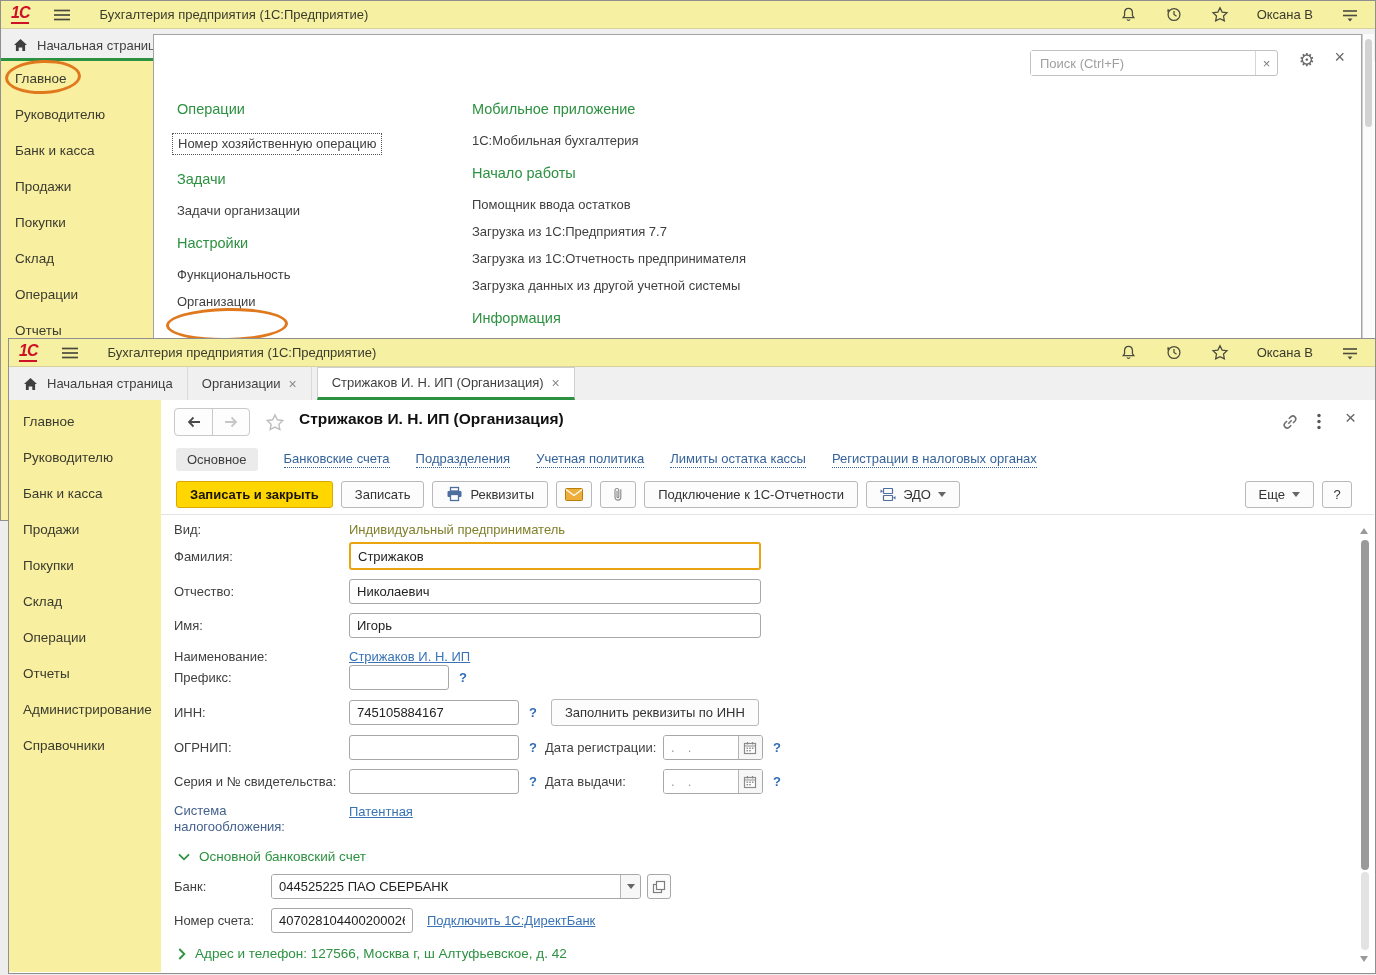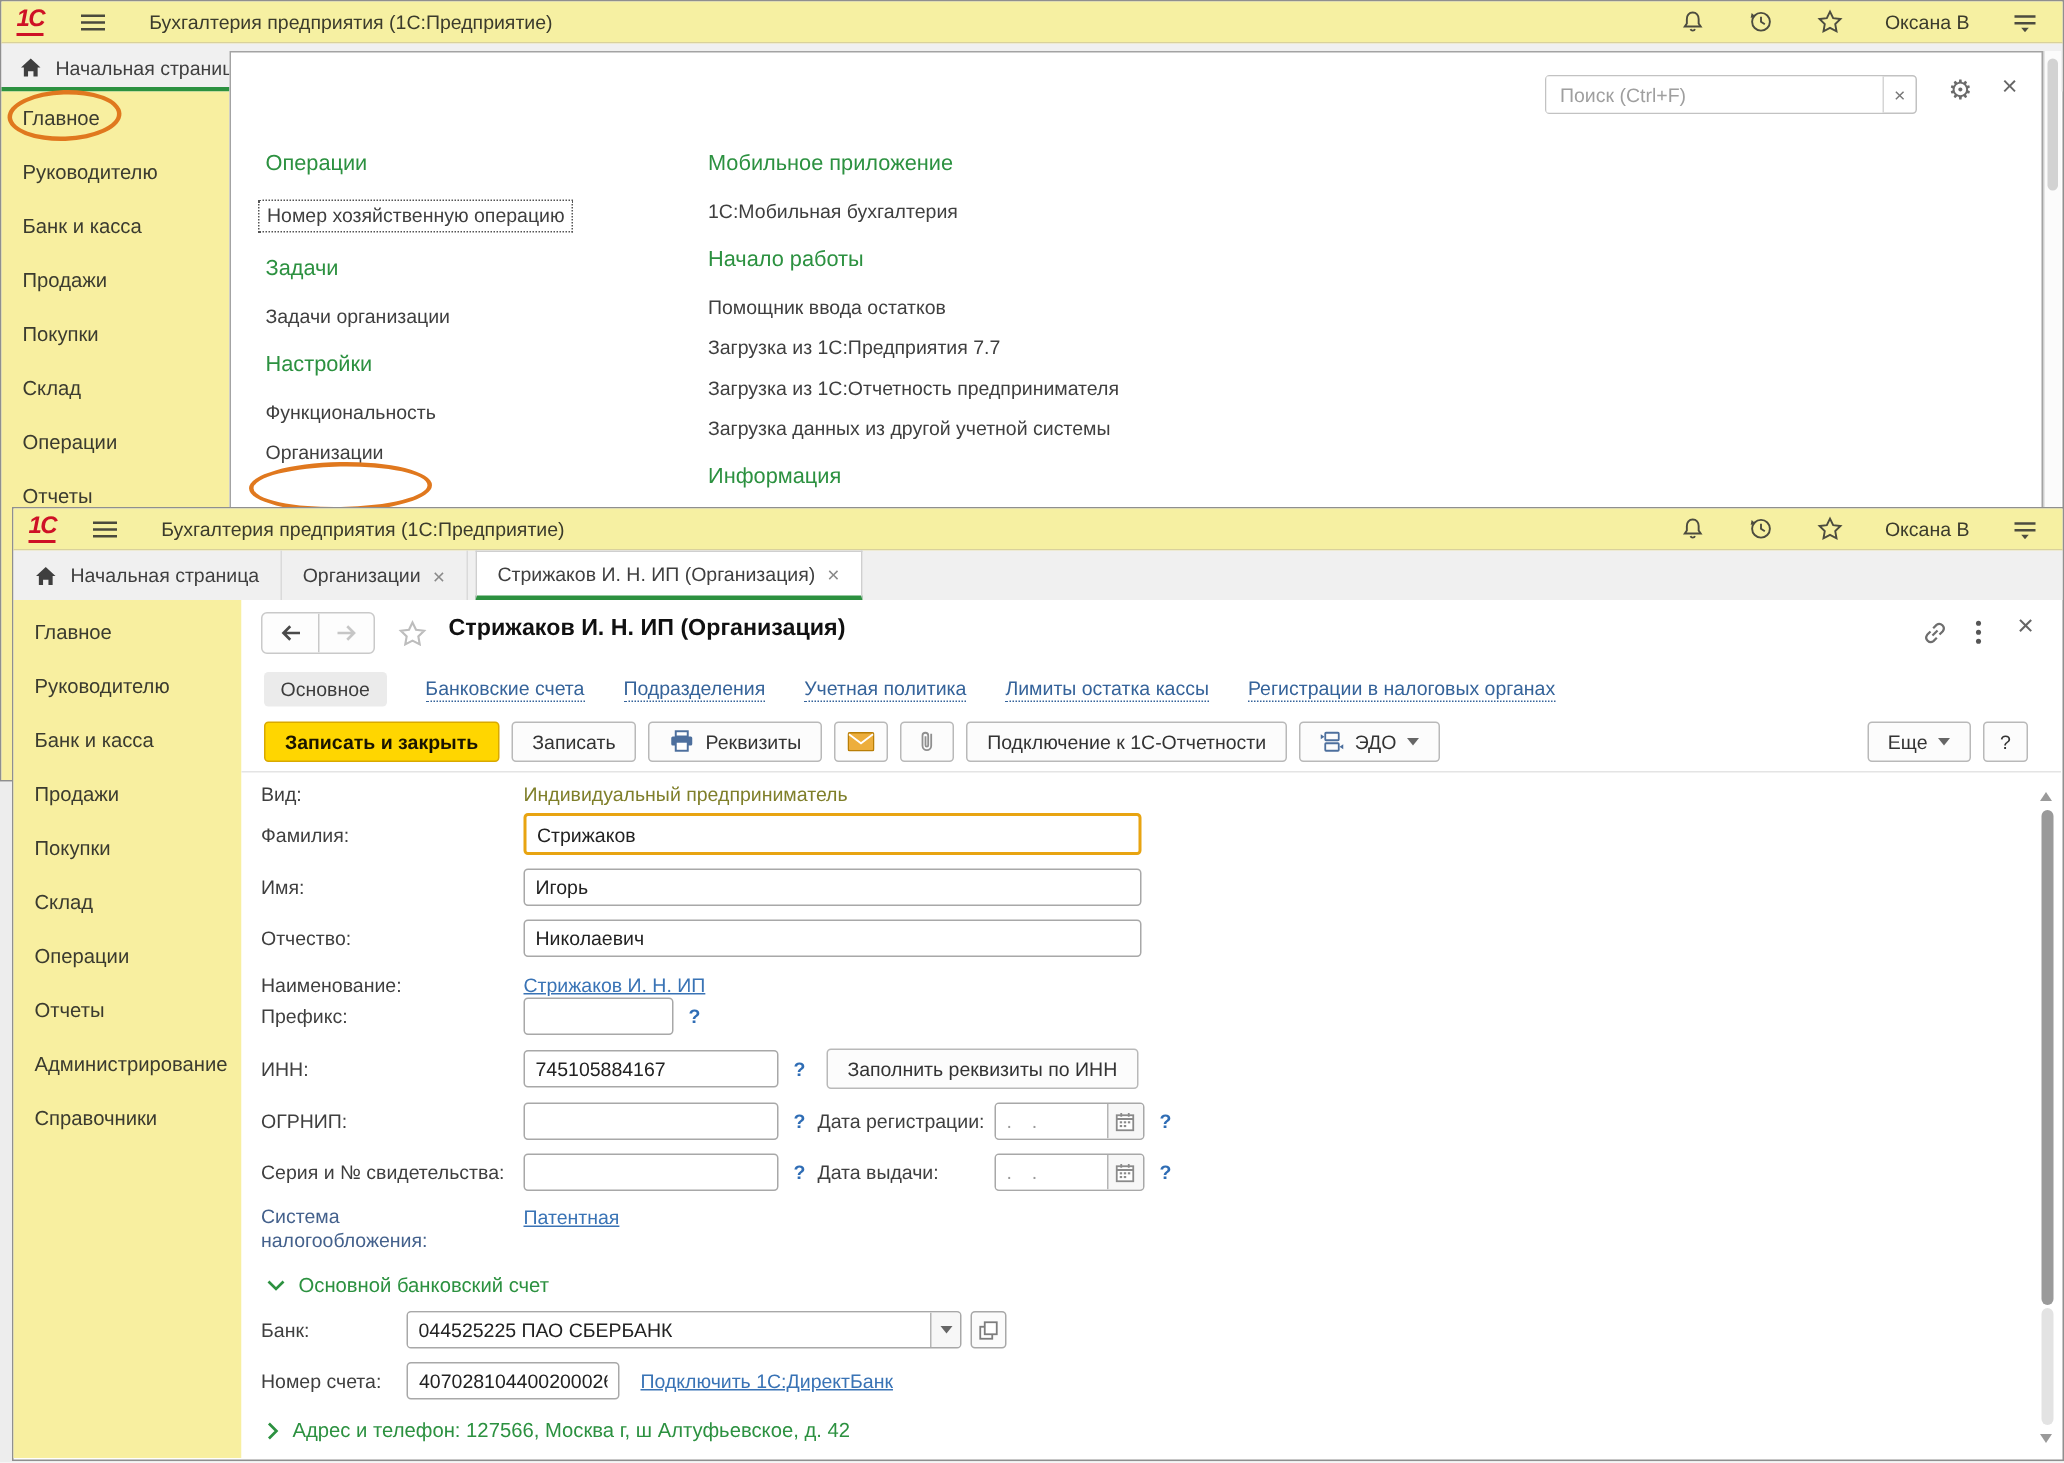--- a/index.html
+++ b/index.html
@@ -393,26 +393,26 @@
     <div class="fields">
       <div class="frow tight">
         <span class="flabel">Вид:</span>
         <span class="olive">Индивидуальный предприниматель</span>
       </div>
       <div class="frow">
         <span class="flabel">Фамилия:</span>
         <input class="inp w412 focused" value="Стрижаков" style="">
       </div>
       <div class="frow">
+        <span class="flabel">Отчество:</span>
+        <input class="inp w412" value="Николаевич" style="">
+      </div>
+      <div class="frow">
         <span class="flabel">Имя:</span>
         <input class="inp w412" value="Игорь" style="">
-      </div>
-      <div class="frow">
-        <span class="flabel">Отчество:</span>
-        <input class="inp w412" value="Николаевич" style="">
       </div>
       <div class="frow tight" style="margin-bottom:0;min-height:18px">
         <span class="flabel">Наименование:</span>
         <span class="link">Стрижаков И. Н. ИП</span>
       </div>
       <div class="frow">
         <span class="flabel">Префикс:</span>
         <input class="inp w100" style="">
         <span class="q">?</span>
       </div>

